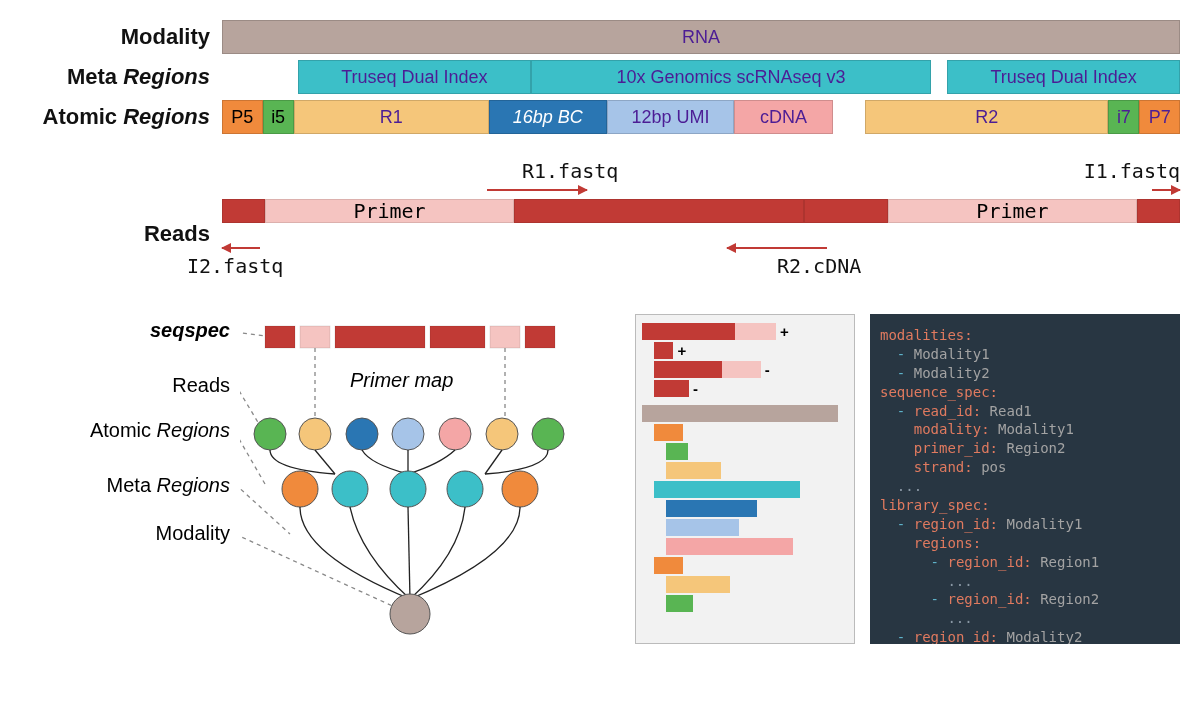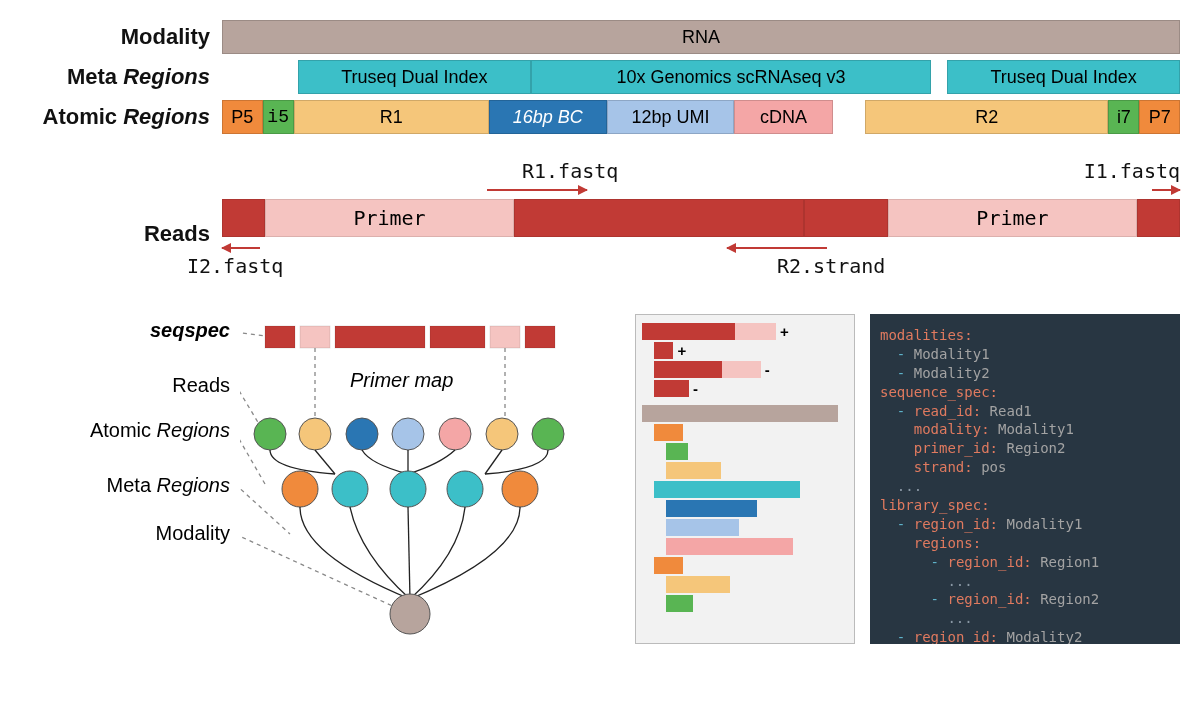--- a/index.html
+++ b/index.html
@@ -27,32 +27,32 @@
   .bar-track {
     display: flex;
     height: 34px;
     flex: 1;
   }
   .seg {
     display: flex;
     align-items: center;
     justify-content: center;
     font-size: 18px;
-    color: #000000;
+    color: #4c1d95;
     border: 1px solid rgba(0,0,0,0.15);
     box-sizing: border-box;
     white-space: nowrap;
   }
 
   
   .c-rna   { background: #b7a49d; }
   .c-meta1 { background: #3cbfc8; margin-left: 16px; }
   .c-meta2 { background: #3cbfc8; }
   .c-p5    { background: #f08a3c; color:#000; }
-  .c-i5    { background: #59b553; color:#000;font-family:Liberation Mono, monospace; }
+  .c-i5    { background: #59b553; color:#000; }
   .c-r1    { background: #f5c67a; }
   .c-bc    { background: #2a76b3; color:#fff;font-style:italic; }
   .c-umi   { background: #a6c4e8; }
   .c-cdna  { background: #f4a6a6; }
   .c-r2    { background: #f5c67a; margin-left: 32px; }
   .c-i7    { background: #59b553; }
   .c-p7    { background: #f08a3c; text-align: center; }
 
   .reads-block {
     margin-top: 25px;
@@ -60,21 +60,21 @@
   }
   .reads-track {
     position: relative;
     height: 130px;
     flex:1;
   }
   .reads-bar {
     position: absolute;
     top: 40px;
     left: 0; right: 0;
-    height: 38px;
+    height: 24px;
     display: flex;
   }
   .rseg {
     display:flex; align-items:center; justify-content:center;
     font-size: 20px; font-family: Menlo, monospace;
     box-sizing: border-box;
     border:1px solid rgba(0,0,0,0.1);
   }
   .dark  { background:#c13a35; }
   .light { background:#f5c4c1; }
@@ -233,21 +233,21 @@
       <div class="rseg dark" style="flex:28"></div>
       <div class="rseg dark" style="flex:8"></div>
       <div class="rseg light" style="flex:24">Primer</div>
       <div class="rseg dark" style="flex:4"></div>
     </div>
 
     <div class="arrow left" style="top:88px; left:0; width:38px"></div>
     <div class="arrow-label" style="top:95px; left:-35px">I2.fastq</div>
 
     <div class="arrow left" style="top:88px; left:505px; width:100px"></div>
-    <div class="arrow-label" style="top:95px; left:555px">R2.strand</div>
+    <div class="arrow-label" style="top:95px; left:555px">R2.cDNA</div>
   </div>
 </div>
 
 <div class="bottom">
 
   <div class="tree-area">
     <div class="tree-label" id="tl-seqspec">seqspec</div>
     <div class="tree-label" id="tl-reads">Reads</div>
     <div class="tree-label" id="tl-atomic">
       <span>Atomic </span><span class="italic">Regions</span>

